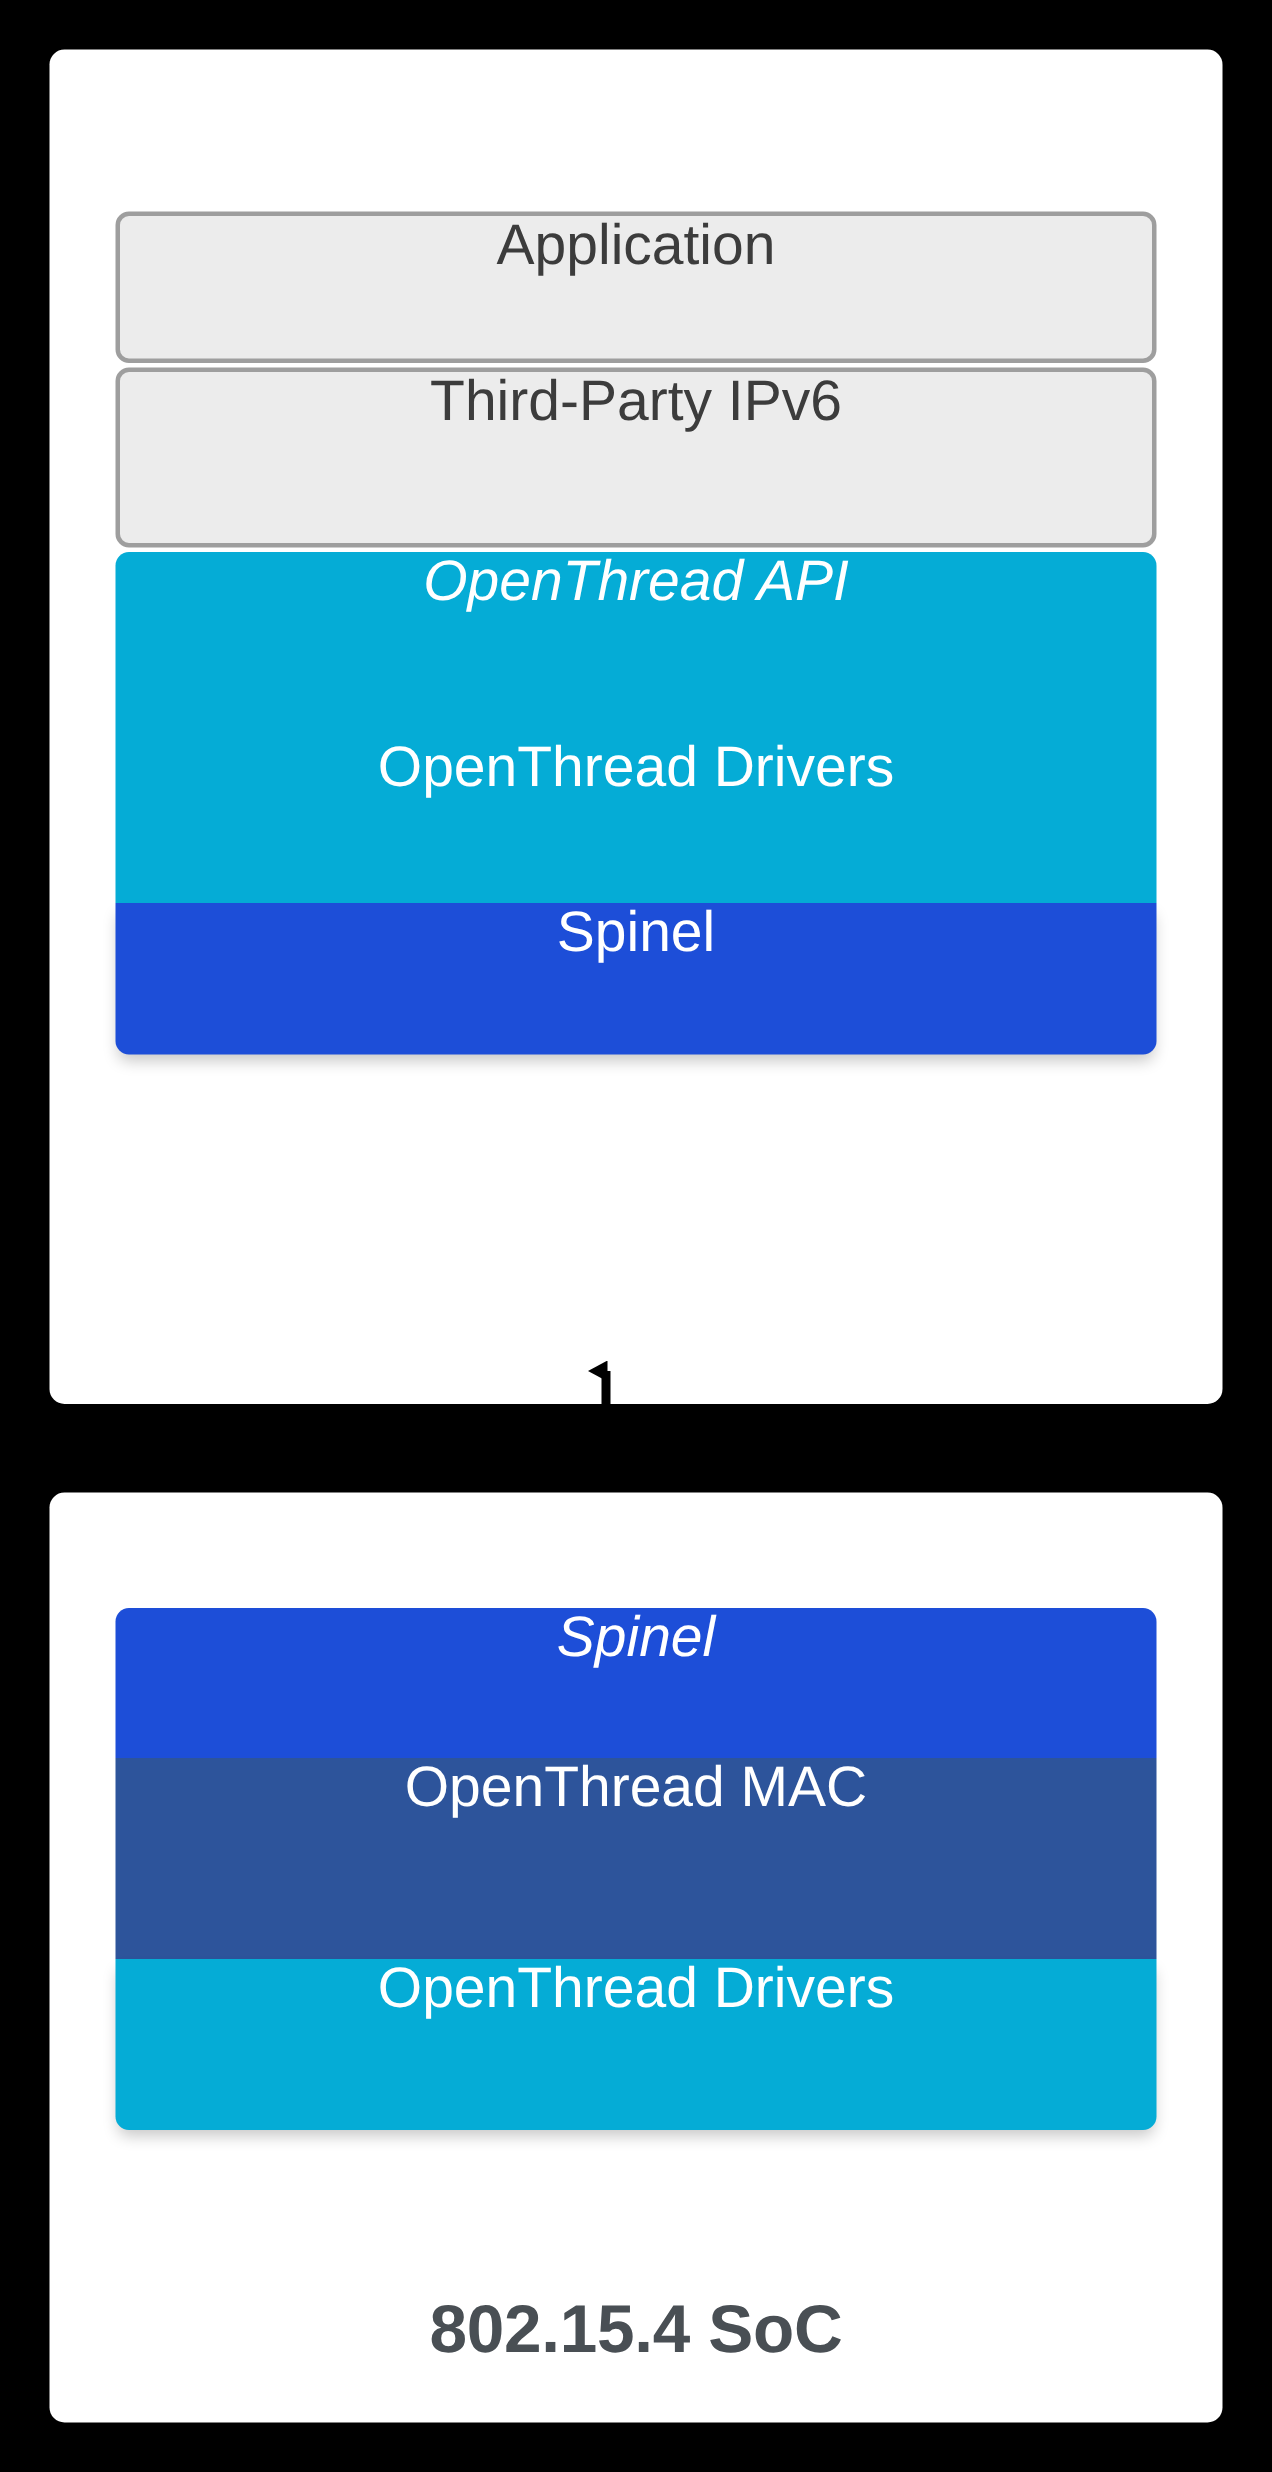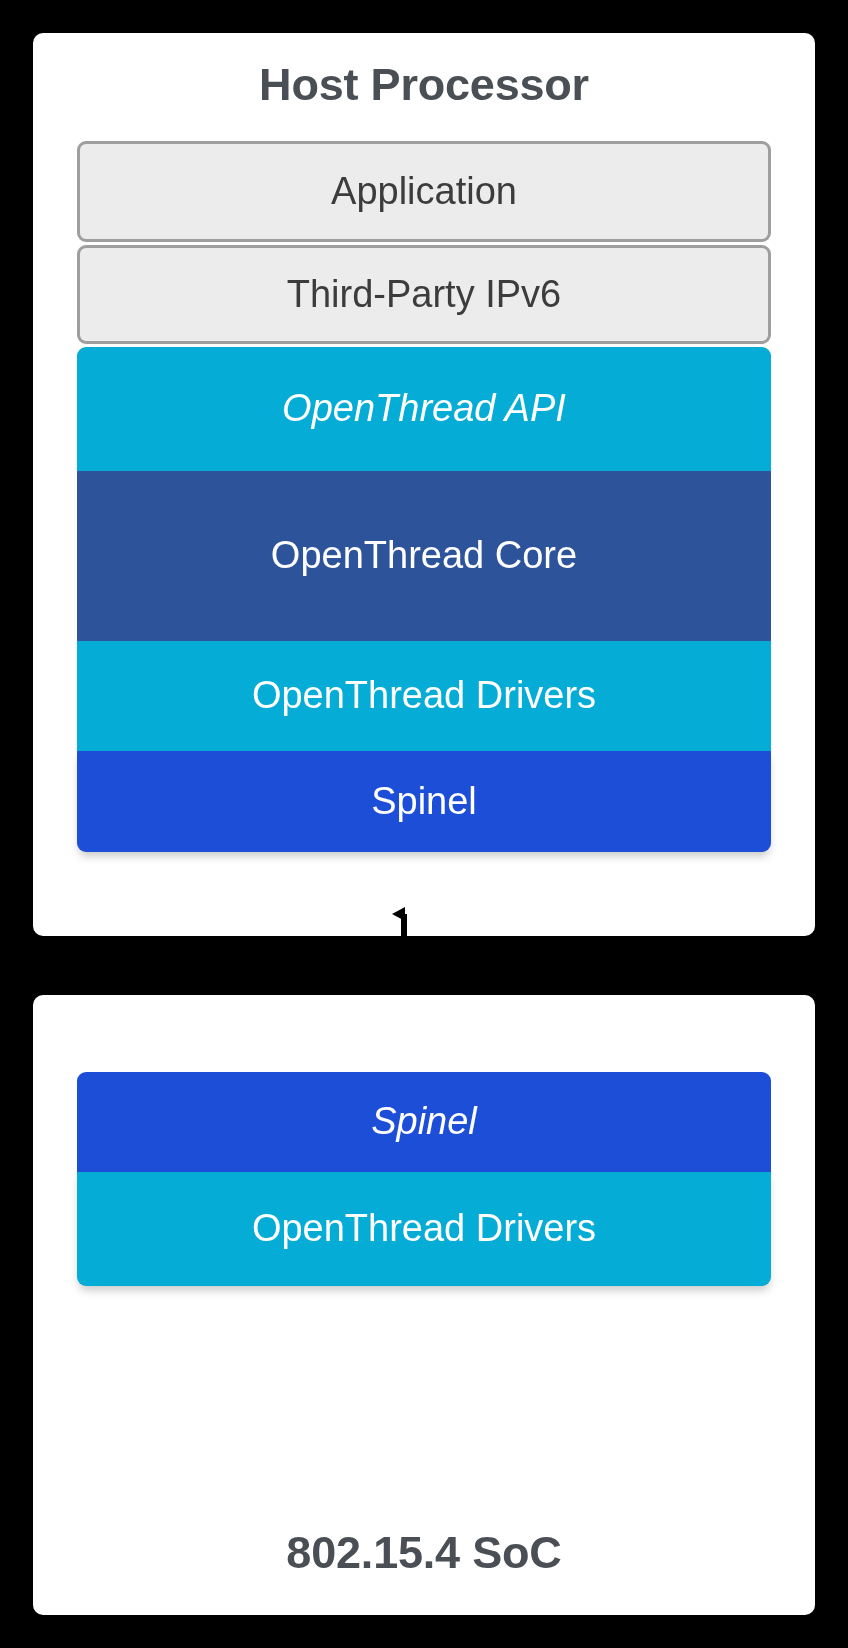--- a/index.html
+++ b/index.html
@@ -64,21 +64,20 @@
     left: 44px;
     width: 694px;
   }
   #host-stack { top: 108px; }
   #soc-stack  { top: 77px; }
 
   .block {
     box-sizing: border-box;
     width: 100%;
     display: flex;
-    align-items: center;
     justify-content: center;
     text-align: center;
     position: relative;
     font-size: 38px;
     line-height: 1.1;
     white-space: nowrap;
   }
 
   
   .block.grey {
@@ -115,39 +114,35 @@
     pointer-events: none;
   }
 </style>
 </head>
 <body>
 
 <div class="stage">
 
   <div class="panel" id="panel-host">
 
-    <div class="panel-title" id="host-title">Host Processor</div>
 
     <div class="stack" id="host-stack">
 
       <div class="block grey" style="height:101px;">
         <span>Application</span>
       </div>
 
-      <div class="block grey" style="height:99px;">
+      <div class="block grey" style="height:120px;">
         <span>Third-Party IPv6</span>
       </div>
 
       <div class="block solid cyan round-top" style="height:124px;">
         <span>OpenThread API</span>
       </div>
 
-      <div class="block solid navy" style="height:170px;">
-        <span>OpenThread Core</span>
-      </div>
 
       <div class="block solid cyan" style="height:110px;">
         <span>OpenThread Drivers</span>
       </div>
 
       <div class="block solid red round-bottom shadowed" style="height:101px;">
         <span>Spinel</span>
       </div>
 
     </div>
@@ -167,20 +162,23 @@
   </svg>
 
   <div class="panel" id="panel-soc">
 
     <div class="stack" id="soc-stack">
 
       <div class="block solid red round-top" style="height:100px;">
         <span>Spinel</span>
       </div>
 
+      <div class="block solid navy" style="height:134px;">
+        <span>OpenThread MAC</span>
+      </div>
 
       <div class="block solid cyan round-bottom shadowed" style="height:114px;">
         <span>OpenThread Drivers</span>
       </div>
 
     </div>
 
     <div class="panel-title" id="soc-title">802.15.4 SoC</div>
 
   </div>

